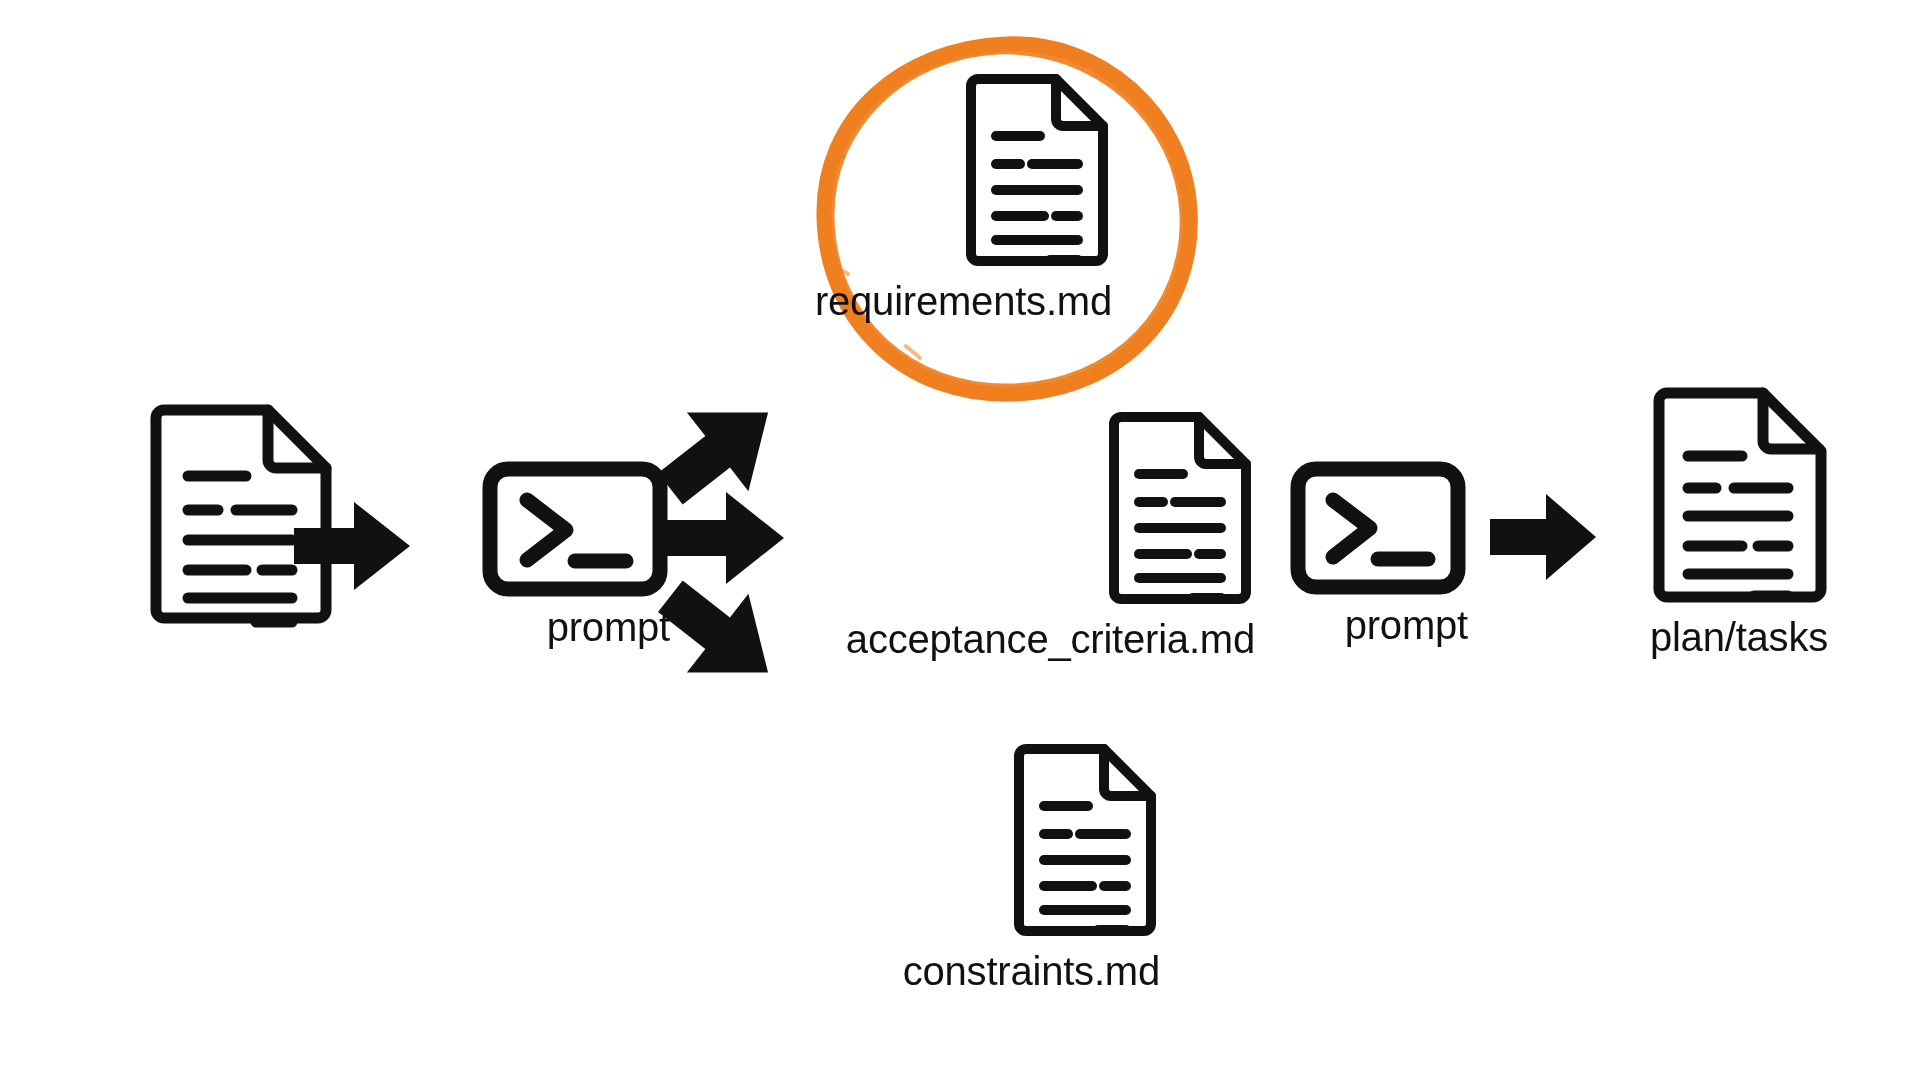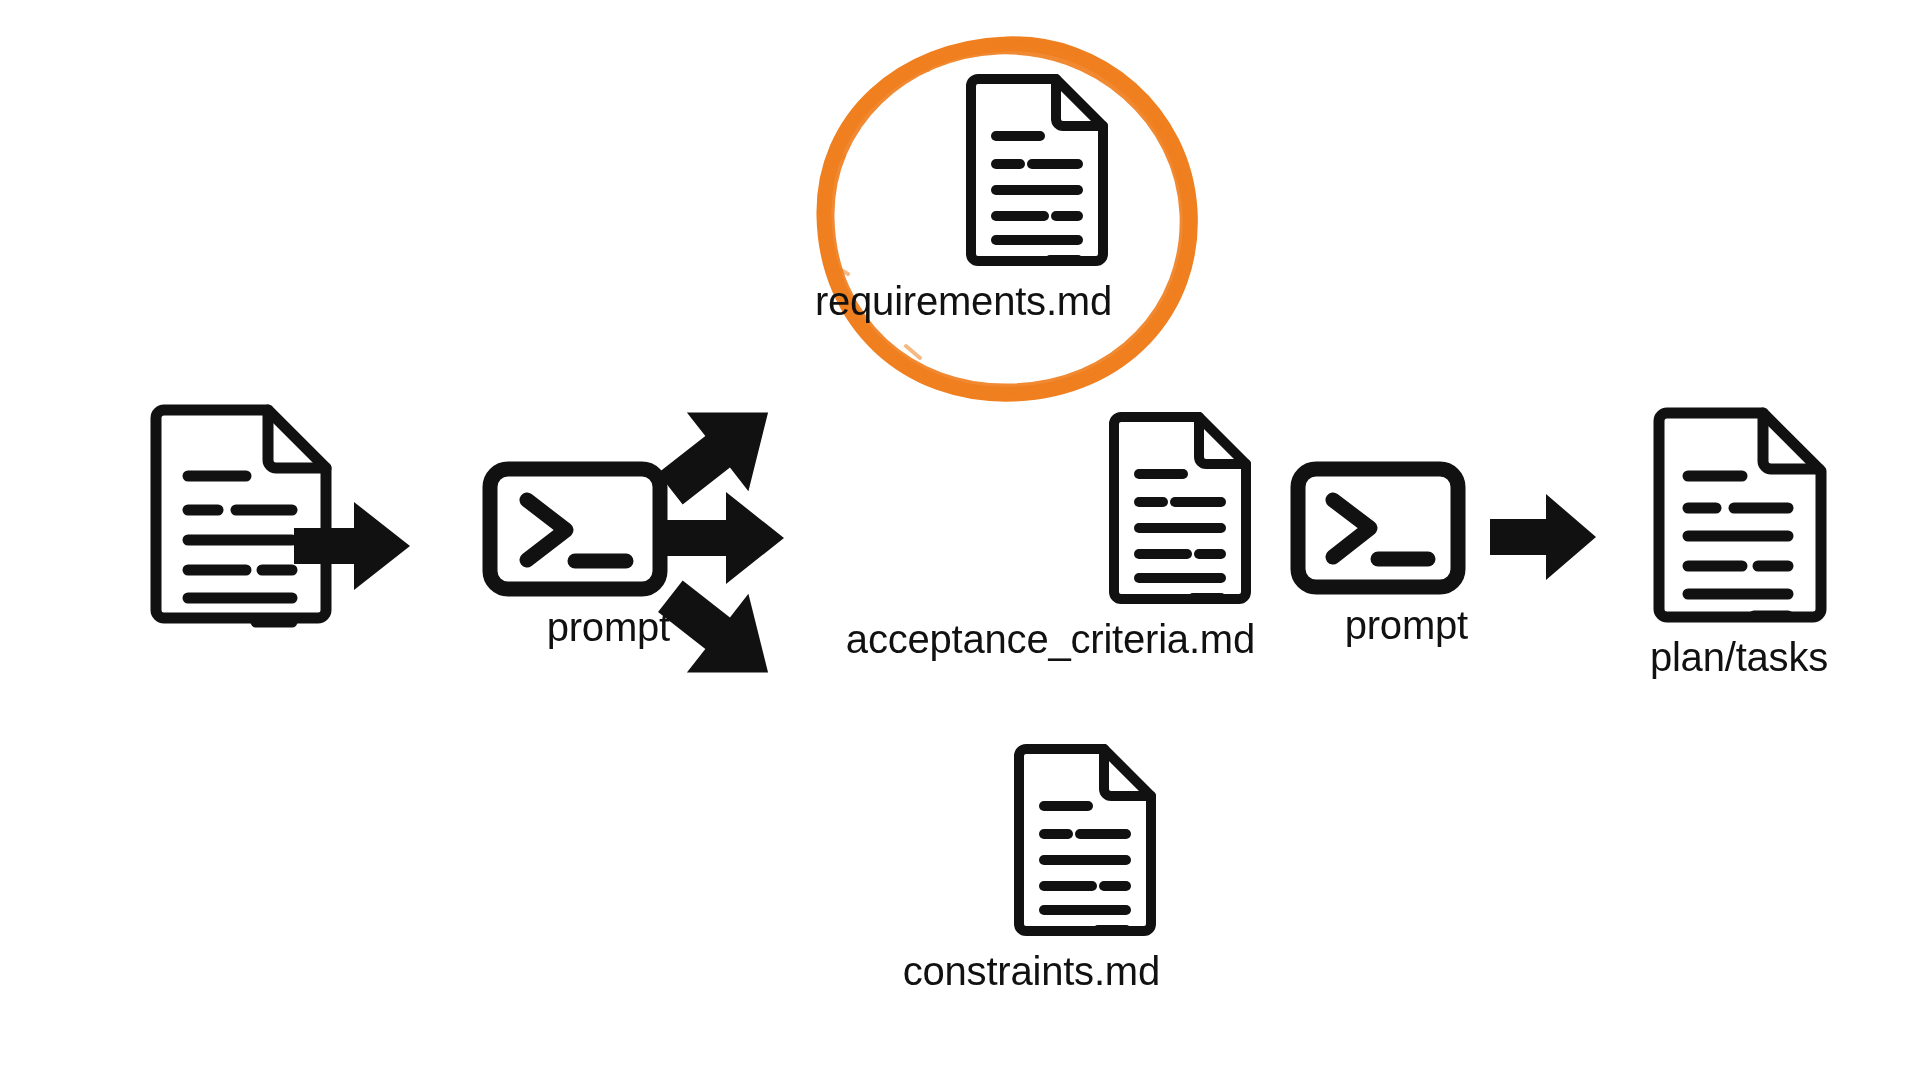--- a/index.html
+++ b/index.html
@@ -229,21 +229,21 @@
     <div class="term-gap"></div>
     <div class="node-label italic">prompt</div>
   </div>
 
   <div class="arrow" style="left:1488px; top:492px;">
     <svg width="110" height="90" viewBox="0 0 110 90" xmlns="http://www.w3.org/2000/svg">
       <path d="M2 27 H58 V2 L108 45 L58 88 V63 H2 Z" fill="#111111"></path>
     </svg>
   </div>
 
-  <div class="node" style="left:1598px; top:404px; width:230px;">
+  <div class="node" style="left:1598px; top:384px; width:230px;">
     <span>
       <svg class="doc-icon" width="180" height="222" viewBox="0 0 180 222" xmlns="http://www.w3.org/2000/svg">
         <g fill="none" stroke="#111111" stroke-width="11" stroke-linecap="round" stroke-linejoin="round">
           <path d="M11 17 a8 8 0 0 1 8-8 h96 l58 58 v138 a8 8 0 0 1 -8 8 h-146 a8 8 0 0 1 -8 -8 z"></path>
           <path d="M115 9 v48 a8 8 0 0 0 8 8 h48"></path>
         </g>
         <g fill="none" stroke="#111111" stroke-width="11" stroke-linecap="round">
           <path d="M40 72 h54"></path>
           <path d="M40 104 h28"></path>
           <path d="M86 104 h54"></path>

